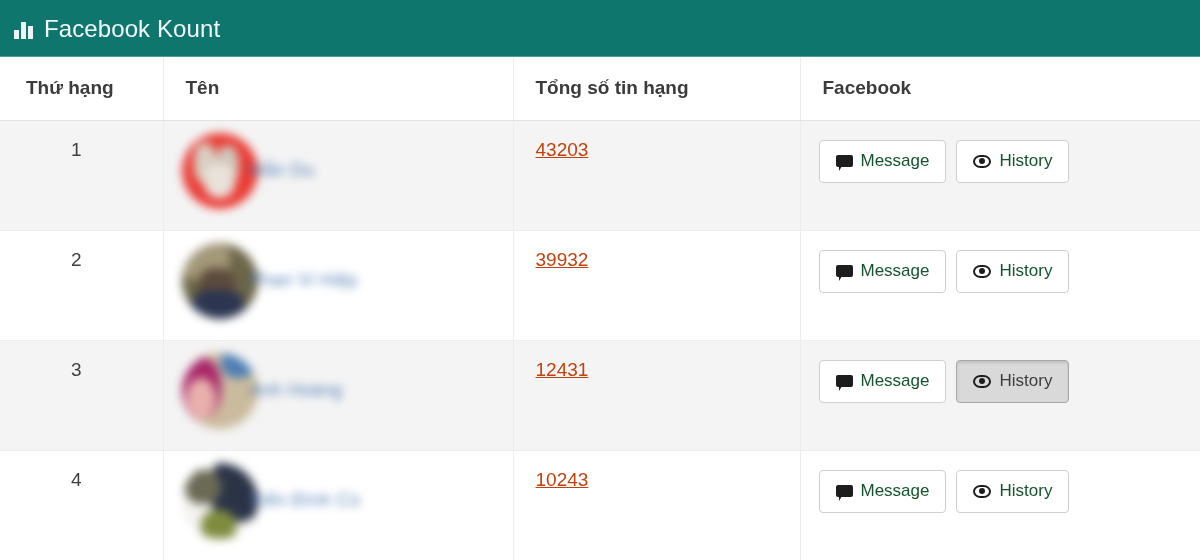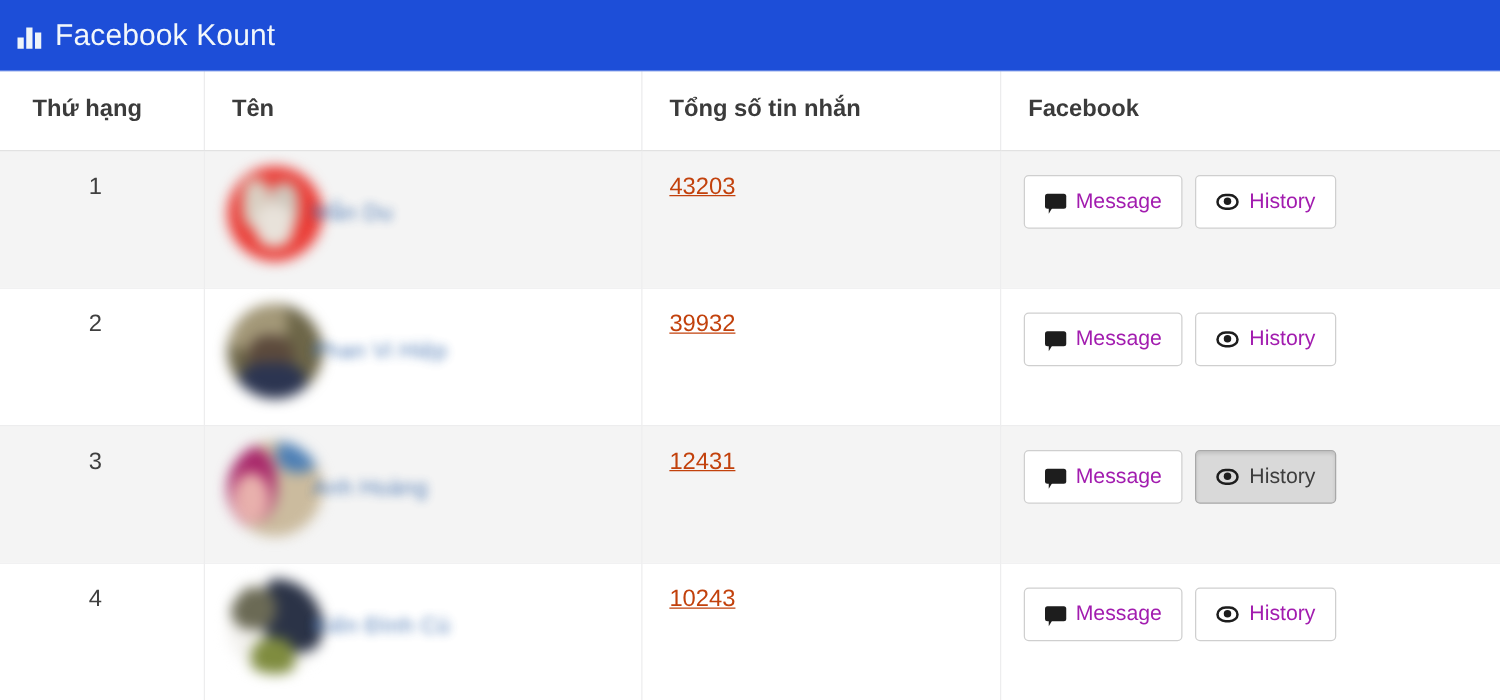--- a/index.html
+++ b/index.html
@@ -11,21 +11,21 @@
     width: 1200px;
     height: 560px;
     overflow: hidden;
     font-family: "Liberation Sans", sans-serif;
     -webkit-font-smoothing: antialiased;
   }
 
   
   .app-header {
     height: 57px;
-    background: #1d4ed8;
+    background: #0f766e;
     display: flex;
     align-items: center;
     padding-left: 14px;
     box-sizing: border-box;
     position: relative;
   }
   .app-header::after {
     content: "";
     position: absolute;
     left: 0; right: 0; bottom: 0;
@@ -185,21 +185,21 @@
     display: inline-flex;
     align-items: center;
     gap: 8px;
     height: 43px;
     box-sizing: border-box;
     padding: 0 16px;
     background: #ffffff;
     border: 1px solid #cfcfcf;
     border-radius: 4px;
     font-size: 17px;
-    color: #a21caf;
+    color: #14532d;
     font-family: "Liberation Sans", sans-serif;
     cursor: pointer;
     white-space: nowrap;
   }
   .btn.active {
     background: #d9d9d9;
     border-color: #a8a8a8;
     box-shadow: inset 0 2px 3px rgba(0,0,0,0.11);
     color: #3d3d3d;
   }
@@ -270,21 +270,21 @@
     <colgroup>
       <col class="c-rank">
         <col class="c-name">
         <col class="c-total">
         <col class="c-actions">
     </colgroup>
     <thead>
       <tr>
         <th class="th-rank">Thứ hạng</th>
         <th>Tên</th>
-        <th>Tổng số tin nhắn</th>
+        <th>Tổng số tin hạng</th>
         <th>Facebook</th>
       </tr>
     </thead>
     <tbody>
 
       <tr class="odd">
         <td>
           <div class="cell-pad rank-num">1</div>
         </td>
         <td>

